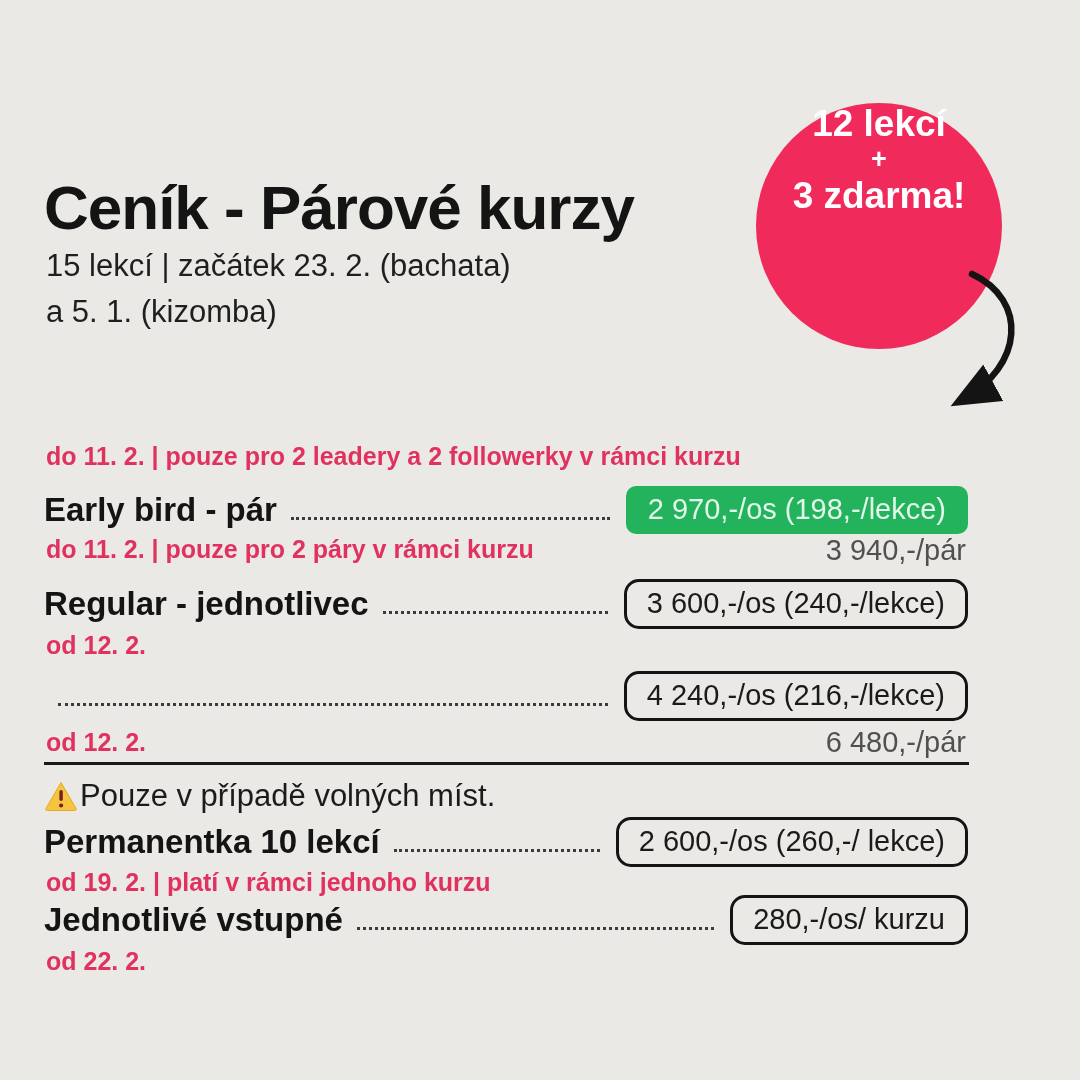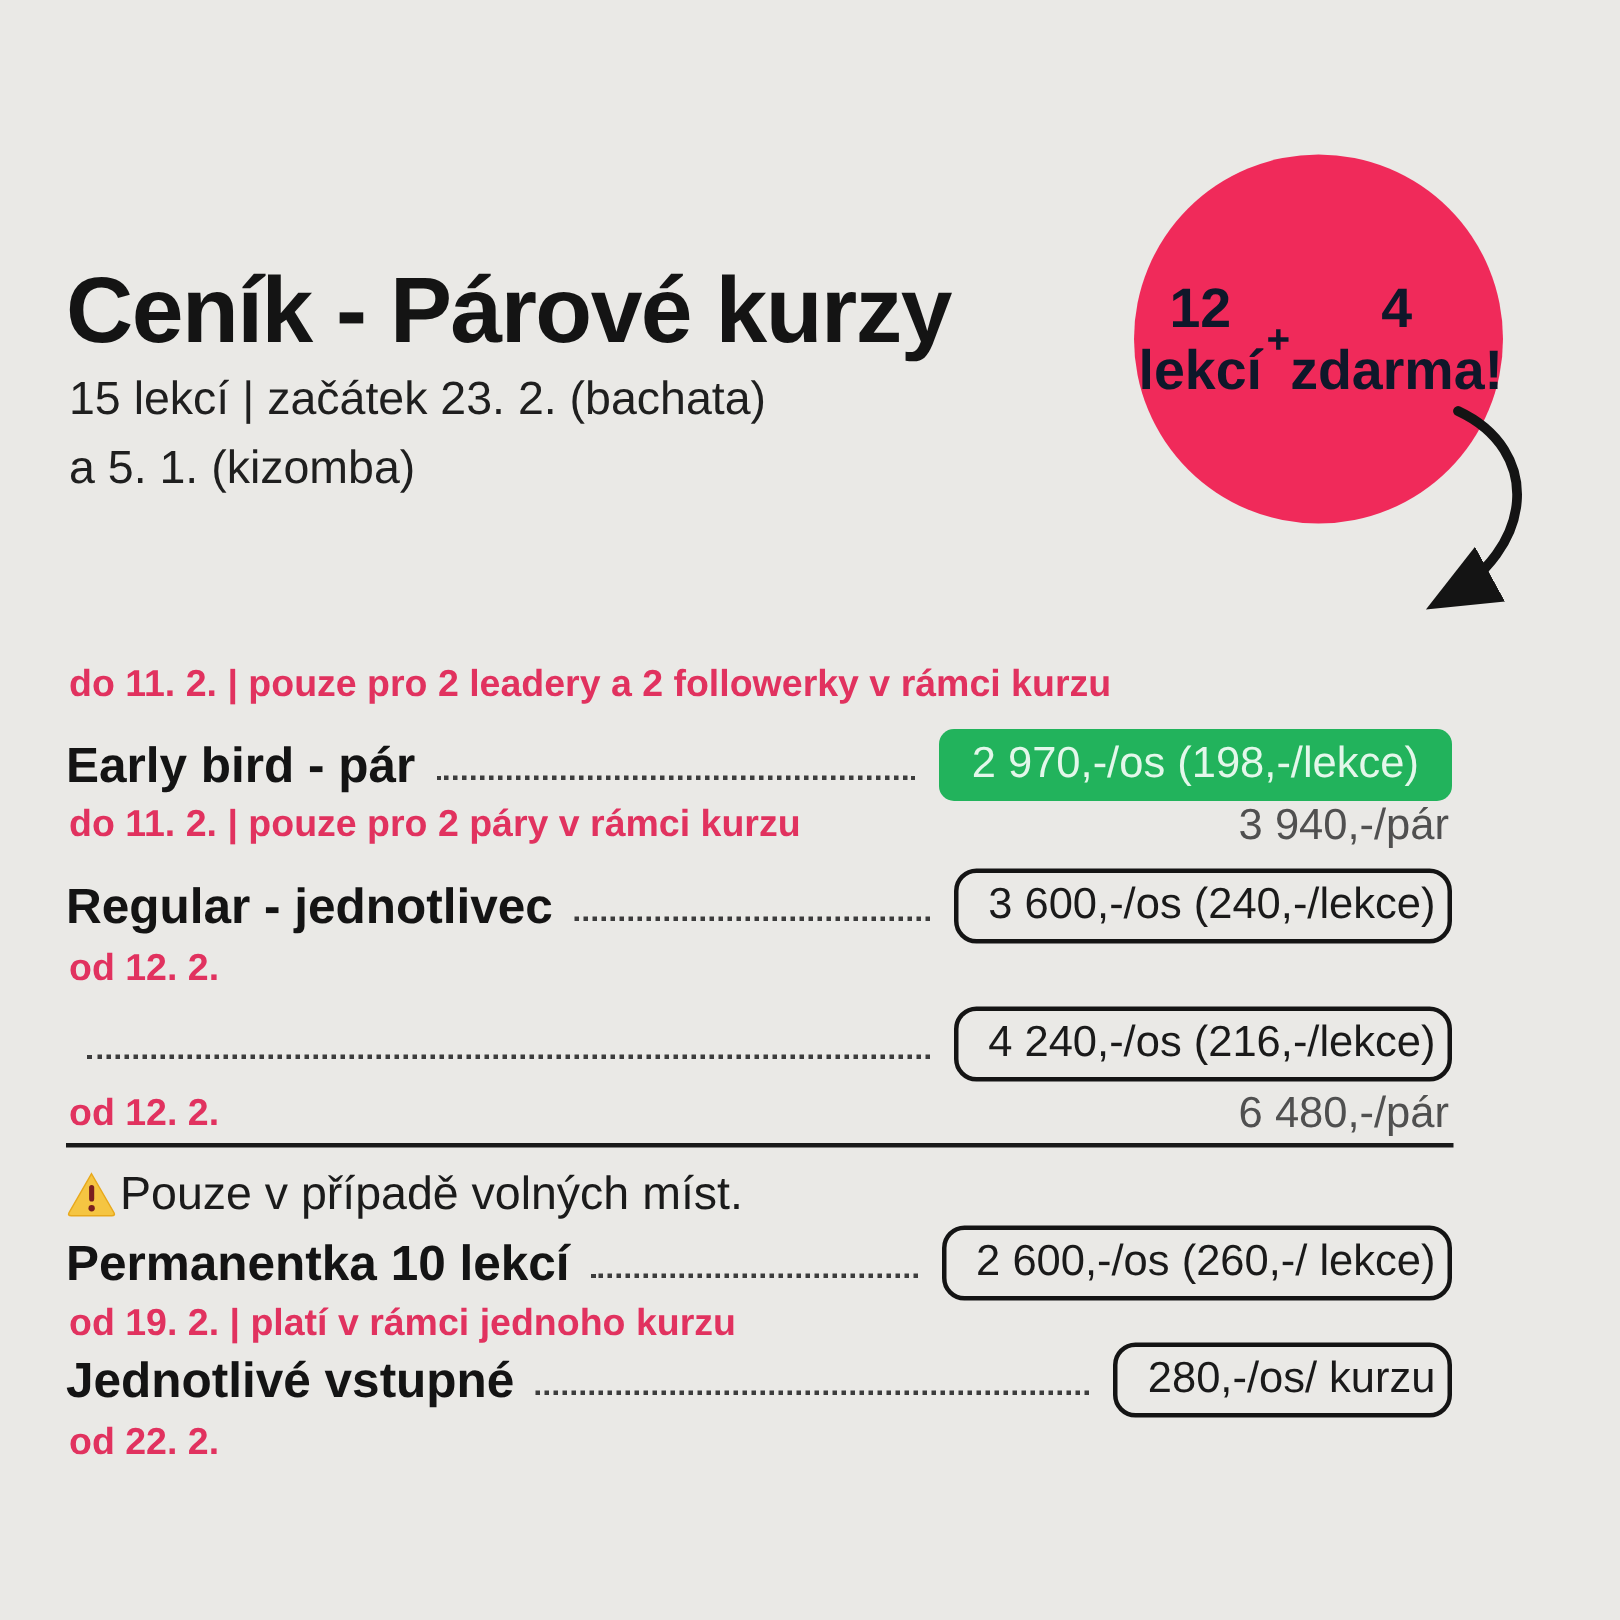--- a/index.html
+++ b/index.html
@@ -14,22 +14,22 @@
     position:absolute; left:44px; top:172px;
     font-size:62px; font-weight:700; letter-spacing:-1px; color:#141414;
     white-space:nowrap;
   }
   .sub1 { position:absolute; left:46px; top:248px; font-size:31px; color:#1f1f1f; white-space:nowrap; }
   .sub2 { position:absolute; left:46px; top:294px; font-size:31px; color:#1f1f1f; white-space:nowrap; }
   
   .badge {
     position:absolute; left:756px; top:103px; width:246px; height:246px;
     border-radius:50%; background:#f02a5a;
-    display:flex; flex-direction:row; align-items:center; 
-    color:#0f172a; text-align:center; line-height:1.12;
+    display:flex; flex-direction:column; align-items:center; 
+    color:#ffffff; text-align:center; line-height:1.12;
   }
   .badge .b1, .badge .b3 { font-size:37px; font-weight:700; }
   .badge .b2 { font-size:27px; font-weight:700; }
   .arrow-svg { position:absolute; left:920px; top:258px; width:130px; height:165px; }
   
   .row {
     position:absolute; left:44px; width:924px; height:48px;
     display:flex; align-items:center;
   }
   .row-label { font-size:33px; font-weight:700; color:#141414; white-space:nowrap; }
@@ -37,21 +37,21 @@
     flex:1; height:0; border-bottom:3px dotted #3c3c3c;
     margin:0 16px 0 14px; align-self:flex-end; margin-bottom:14px;
   }
   .pricebox {
     white-space:nowrap; font-size:29px; line-height:1;
     padding:9px 22px 10px 22px; border-radius:12px;
   }
   .pricebox.green { background:#22b35c; color:#e3f7ea; border-radius:10px; }
   .pricebox.outline {
     background:transparent; color:#1a1a1a;
-    border:3px solid #141414; border-radius:15px; padding:7px 8px 8px 20px;
+    border:3px solid #141414; border-radius:15px; padding:7px 20px 8px 20px;
   }
   .note {
     position:absolute; left:46px; font-size:25px; font-weight:600;
     color:#e1325f; white-space:nowrap;
   }
   .pair-total {
     position:absolute; right:114px; font-size:29px; color:#505050;
     white-space:nowrap; text-align:right;
   }
   .divider { position:absolute; left:44px; top:762px; width:925px; height:3px; background:#1a1a1a; }
@@ -67,21 +67,21 @@
 
 <div id="canvas">
 
   <div class="title">Ceník - Párové kurzy</div>
   <div class="sub1">15 lekcí | začátek 23. 2. (bachata)</div>
   <div class="sub2">a 5. 1. (kizomba)</div>
 
   <div class="badge">
     <div class="b1">12 lekcí</div>
     <div class="b2">+</div>
-    <div class="b3">4 zdarma!</div>
+    <div class="b3">3 zdarma!</div>
   </div>
 
   <svg class="arrow-svg" viewBox="0 0 130 165">
     <defs>
       <marker id="ah" orient="auto" markerWidth="9" markerHeight="9" refX="5.5" refY="3.2">
         <path d="M0,0 L7.5,3.2 L0,6.4 Z" fill="#141414"></path>
       </marker>
     </defs>
     <path d="M 52 16 C 108 42, 104 108, 42 142" fill="none" stroke="#141414" stroke-width="6.5" stroke-linecap="round" marker-end="url(#ah)"></path>
   </svg>

